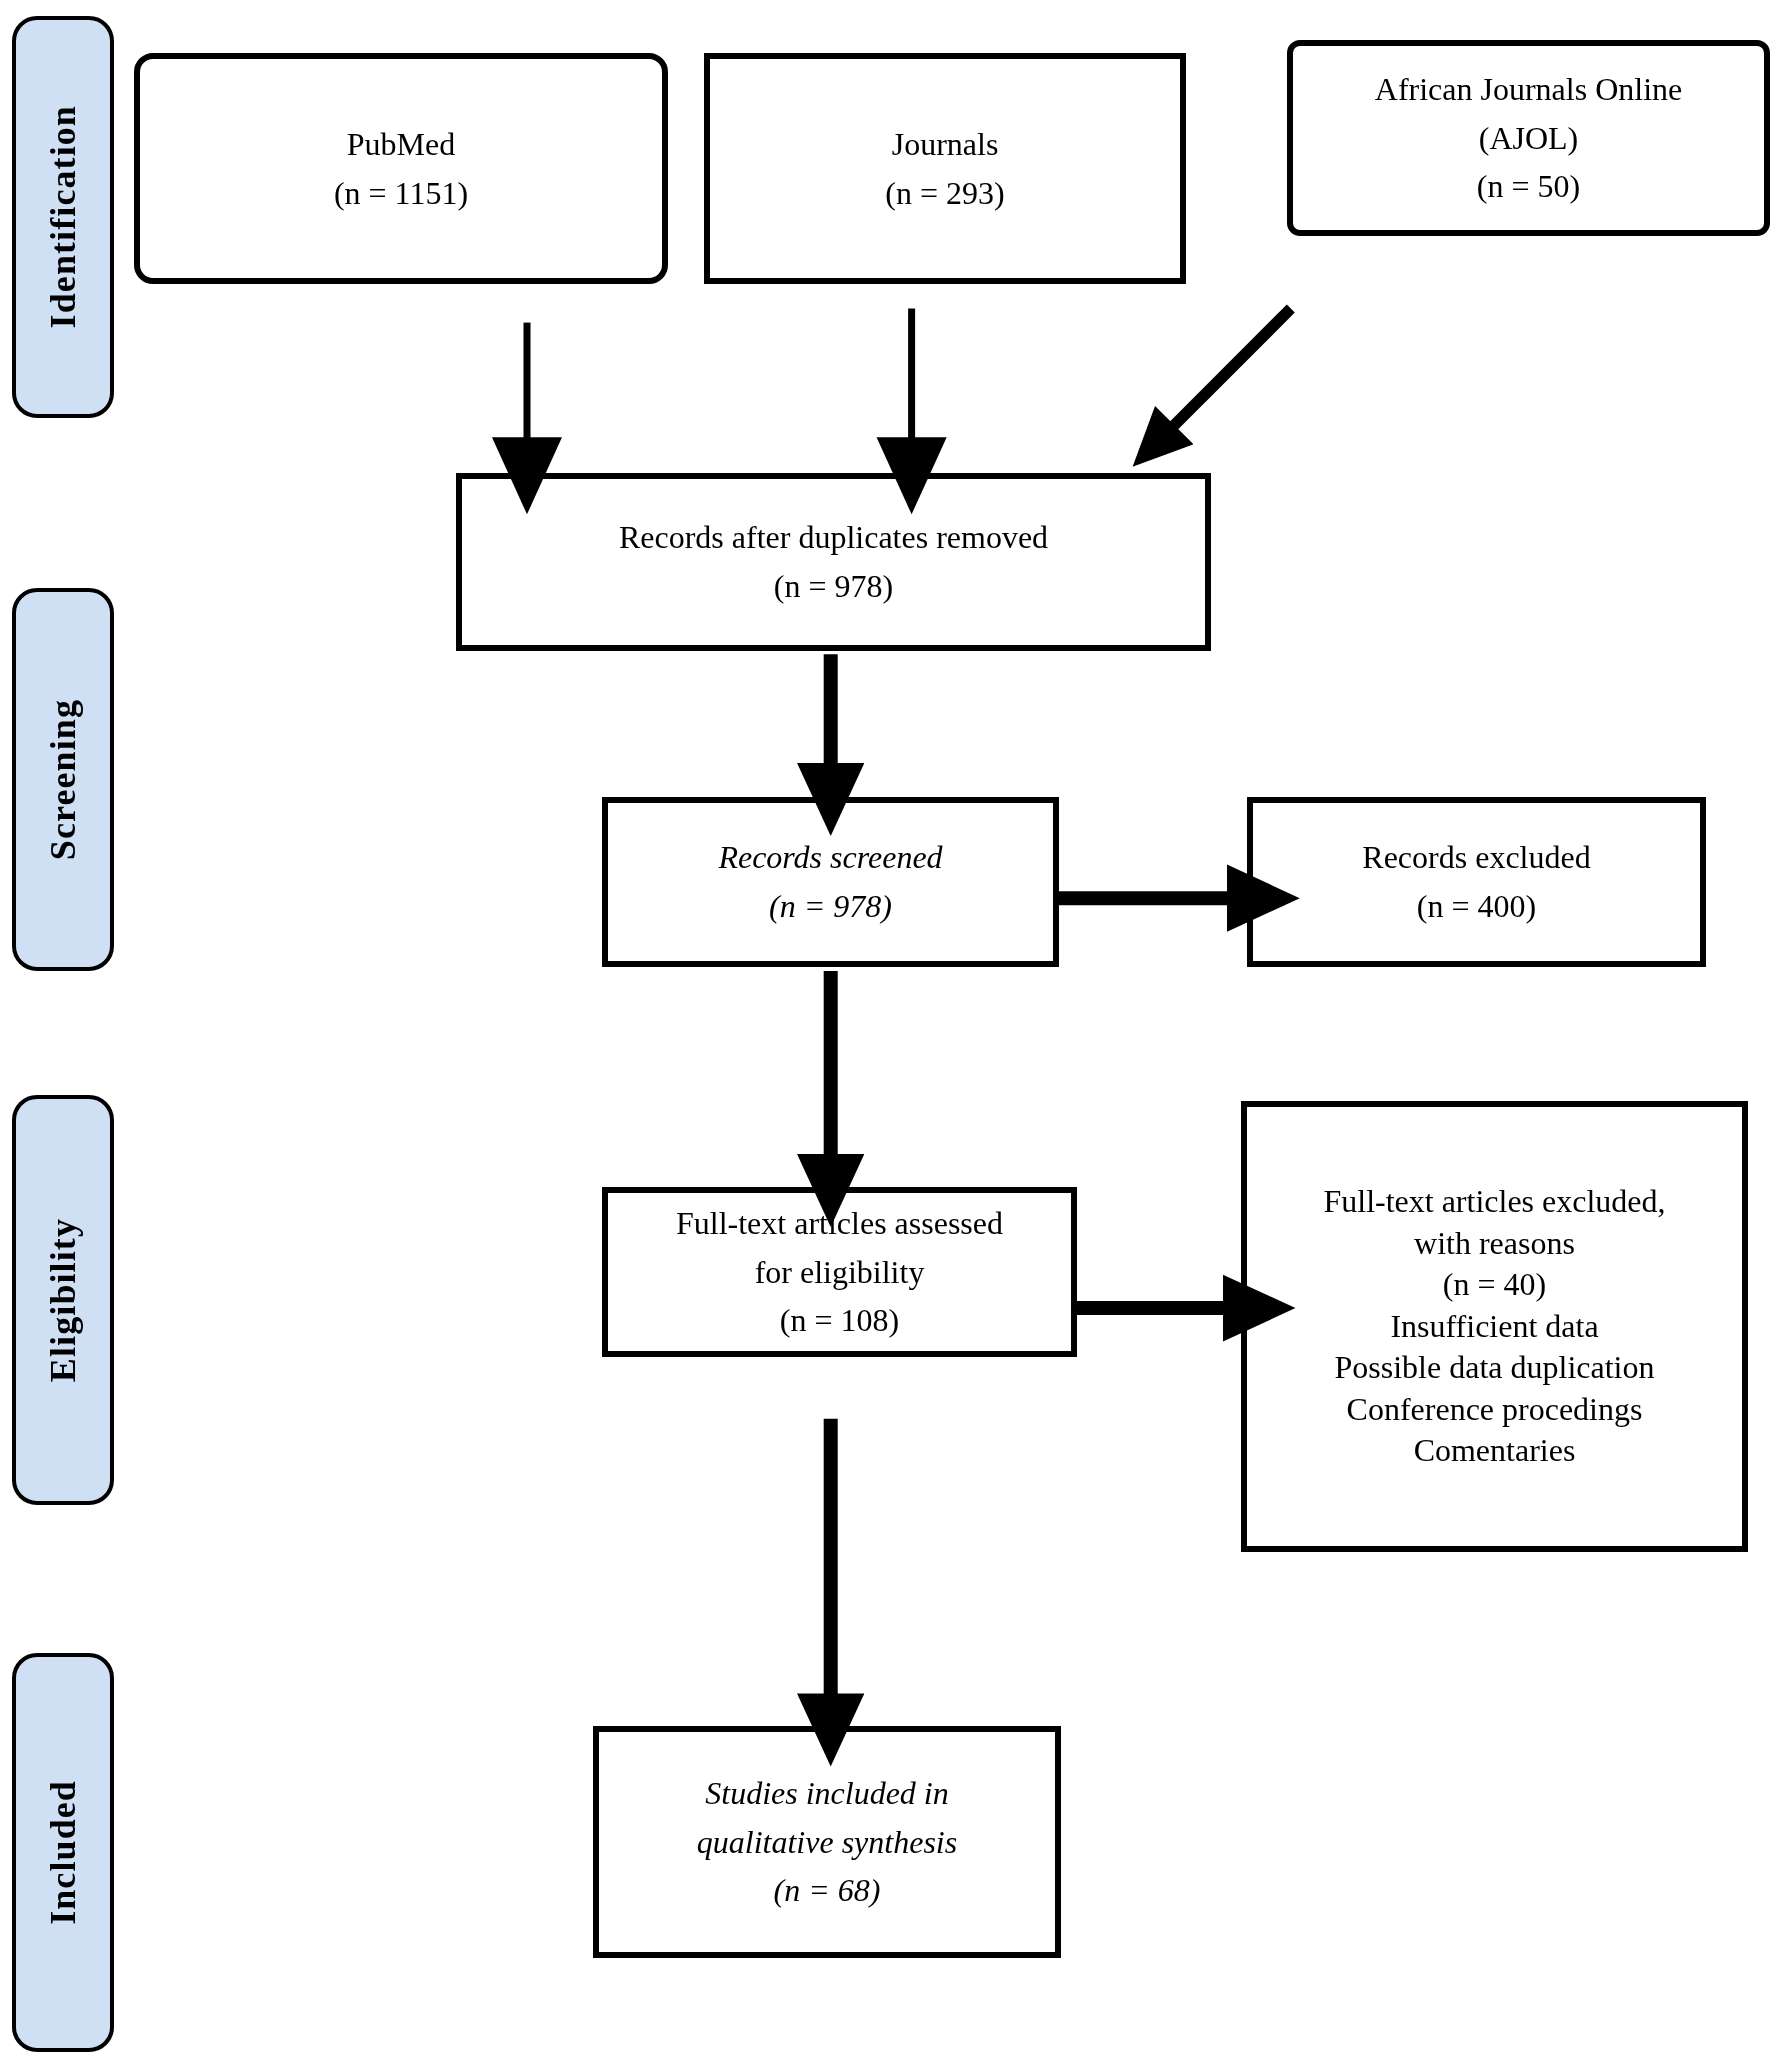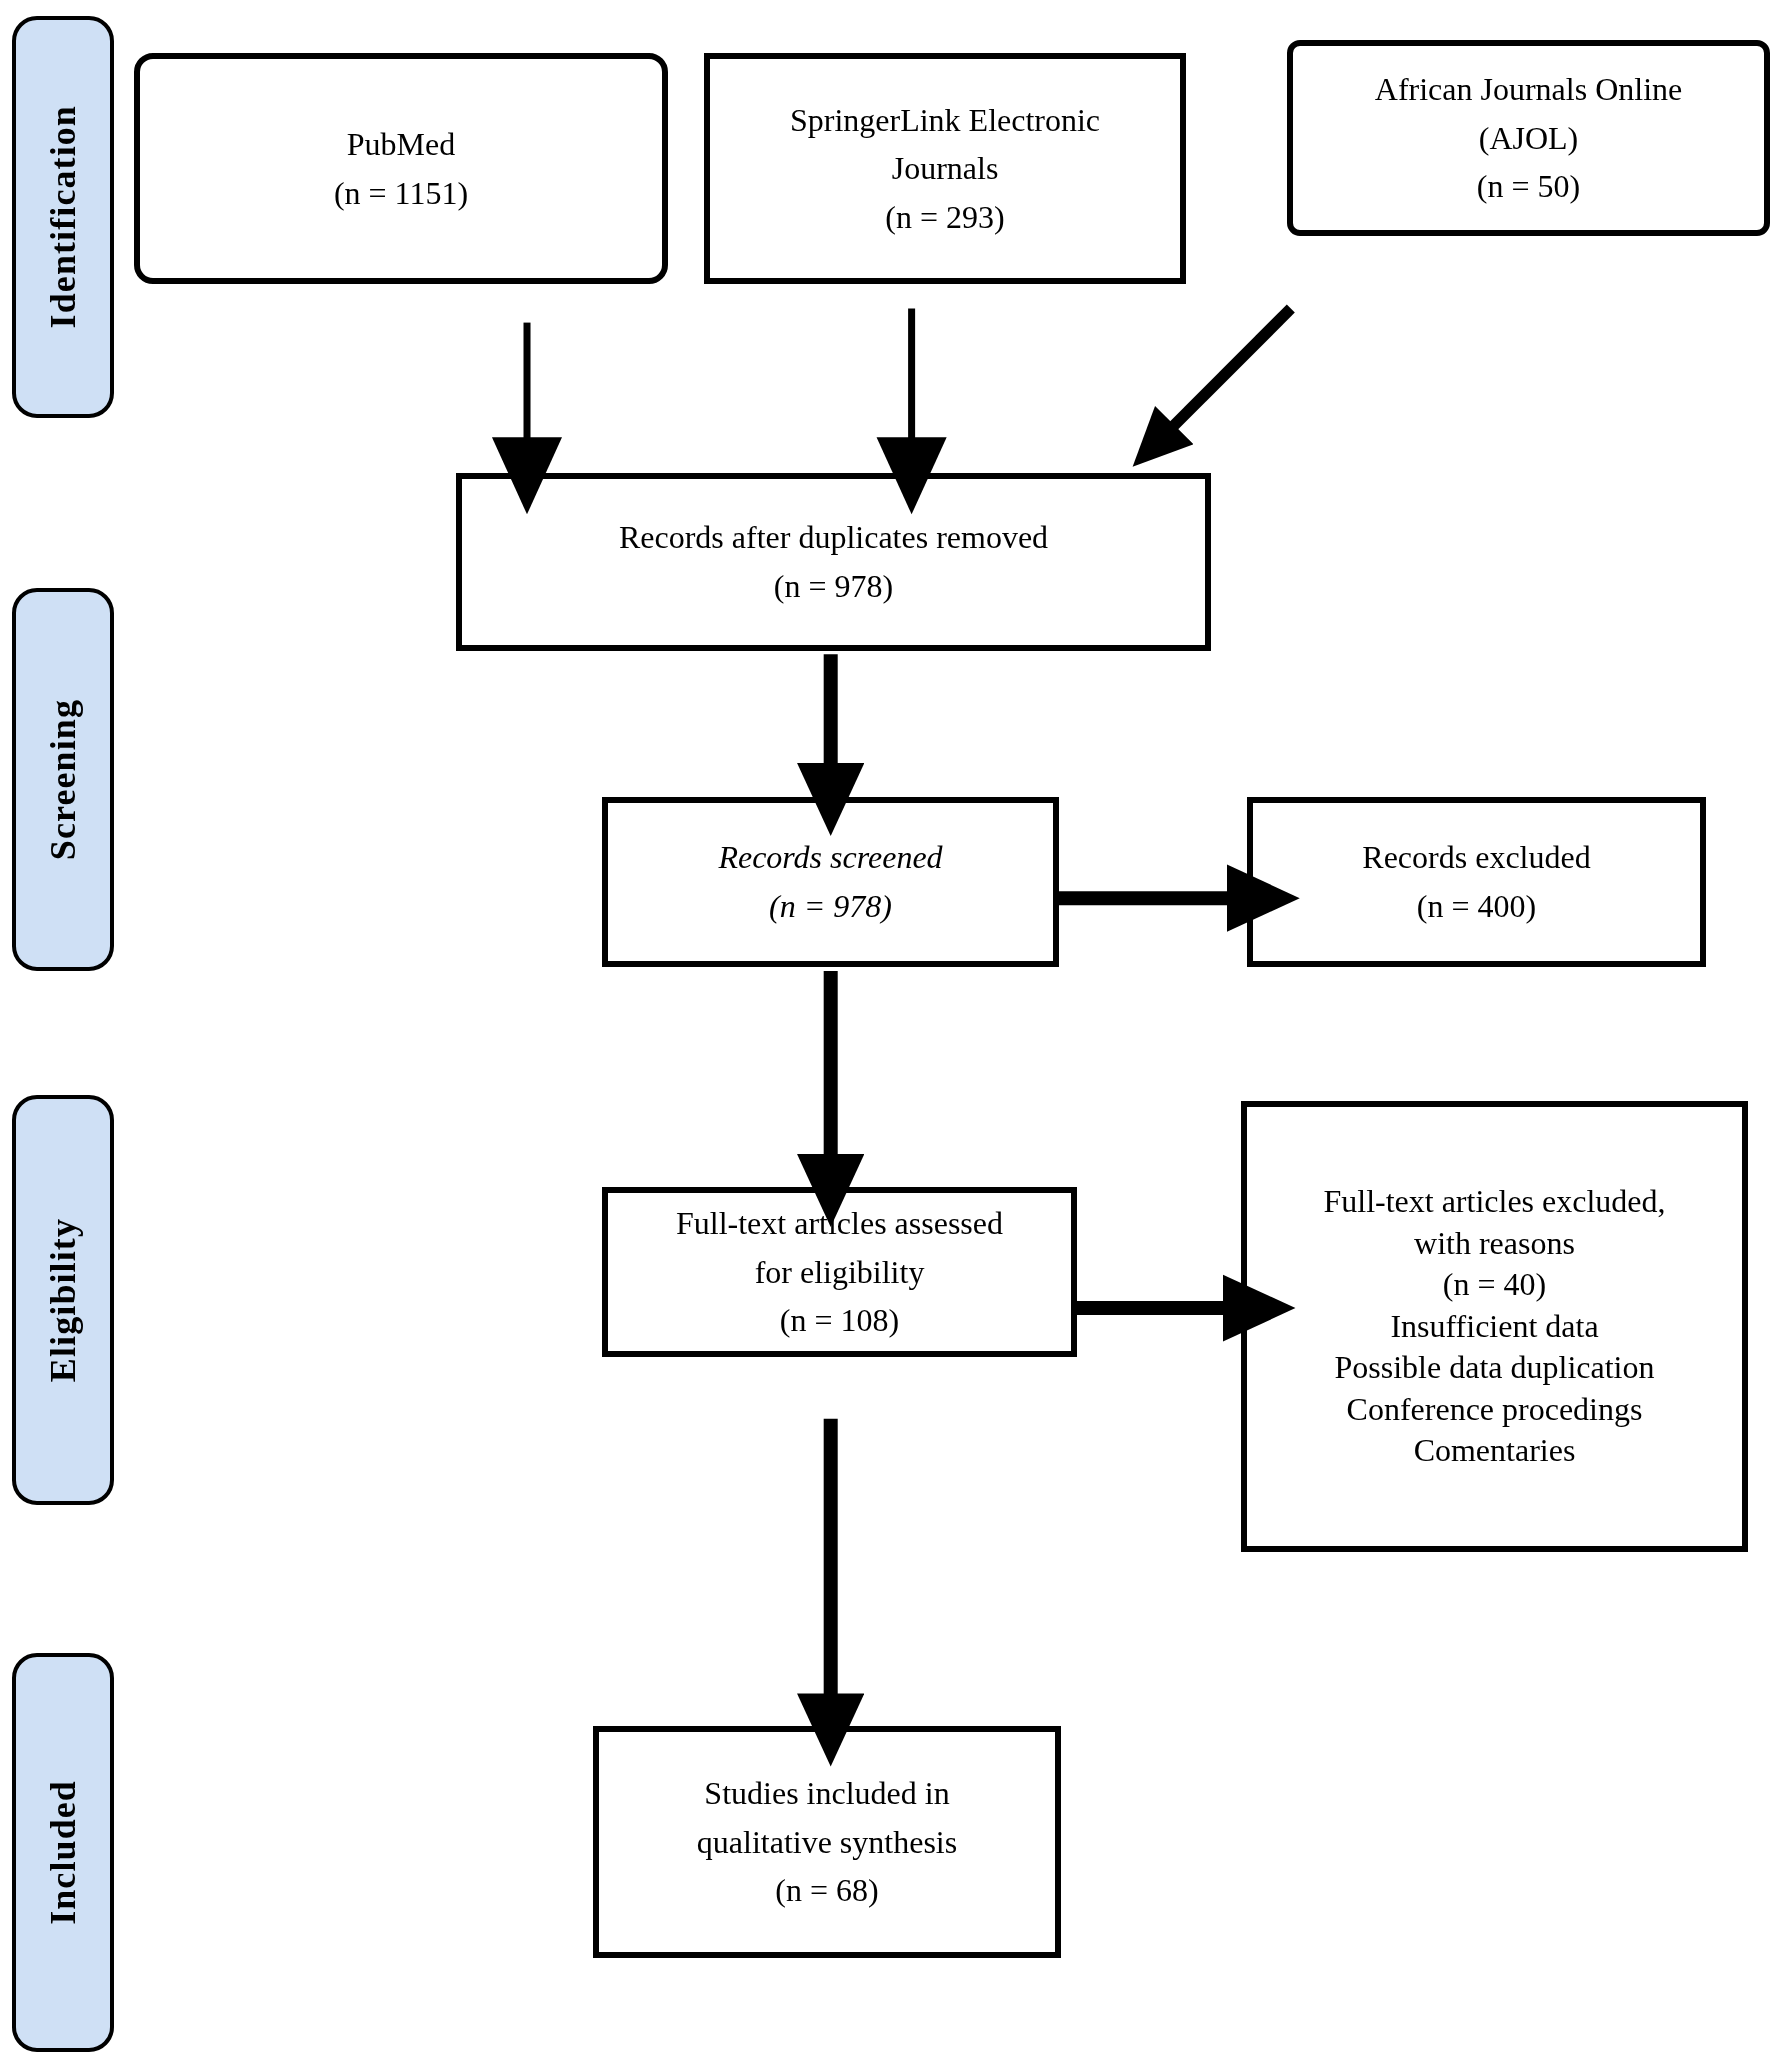--- a/index.html
+++ b/index.html
@@ -92,21 +92,20 @@
   <div class="stage-pill" style="left:12px; top:1653px; width:102px; height:399px;">
     <span class="pill-text">Included</span>
   </div>
 
   <div class="flow-box" style="left:134px; top:53px; width:534px; height:231px;border-radius:19px;">
     <div class="line">PubMed</div>
     <div class="line">(n = 1151)</div>
   </div>
 
   <div class="flow-box" style="left:704px; top:53px; width:482px; height:231px;">
-    <div class="line">SpringerLink Electronic</div>
     <div class="line">Journals</div>
     <div class="line">(n = 293)</div>
   </div>
 
   <div class="flow-box" style="left:1287px; top:40px; width:483px; height:196px;border-radius:13px;">
     <div class="line">African Journals Online</div>
     <div class="line">(AJOL)</div>
     <div class="line">(n = 50)</div>
   </div>
 
@@ -134,21 +133,21 @@
   <div class="flow-box tight" style="left:1241px; top:1101px; width:507px; height:451px;">
     <div class="line">Full-text articles excluded,</div>
     <div class="line">with reasons</div>
     <div class="line">(n = 40)</div>
     <div class="line">Insufficient data</div>
     <div class="line">Possible data duplication</div>
     <div class="line">Conference procedings</div>
     <div class="line">Comentaries</div>
   </div>
 
-  <div class="flow-box" style="left:593px; top:1726px; width:468px; height:232px;">
+  <div class="flow-box" style="left:593px; top:1726px; width:468px; height:232px;font-style:italic;">
     <div class="line">Studies included in</div>
     <div class="line">qualitative synthesis</div>
     <div class="line">(n = 68)</div>
   </div>
 
   <svg id="arrows" viewBox="0 0 3311 3830">
     <defs>
       <marker id="ah-thin" markerWidth="14" markerHeight="14" refX="1.5" refY="5" orient="auto" markerUnits="strokeWidth">
         <path d="M0,0 L0,10 L11,5 z" fill="#000000"></path>
       </marker>

